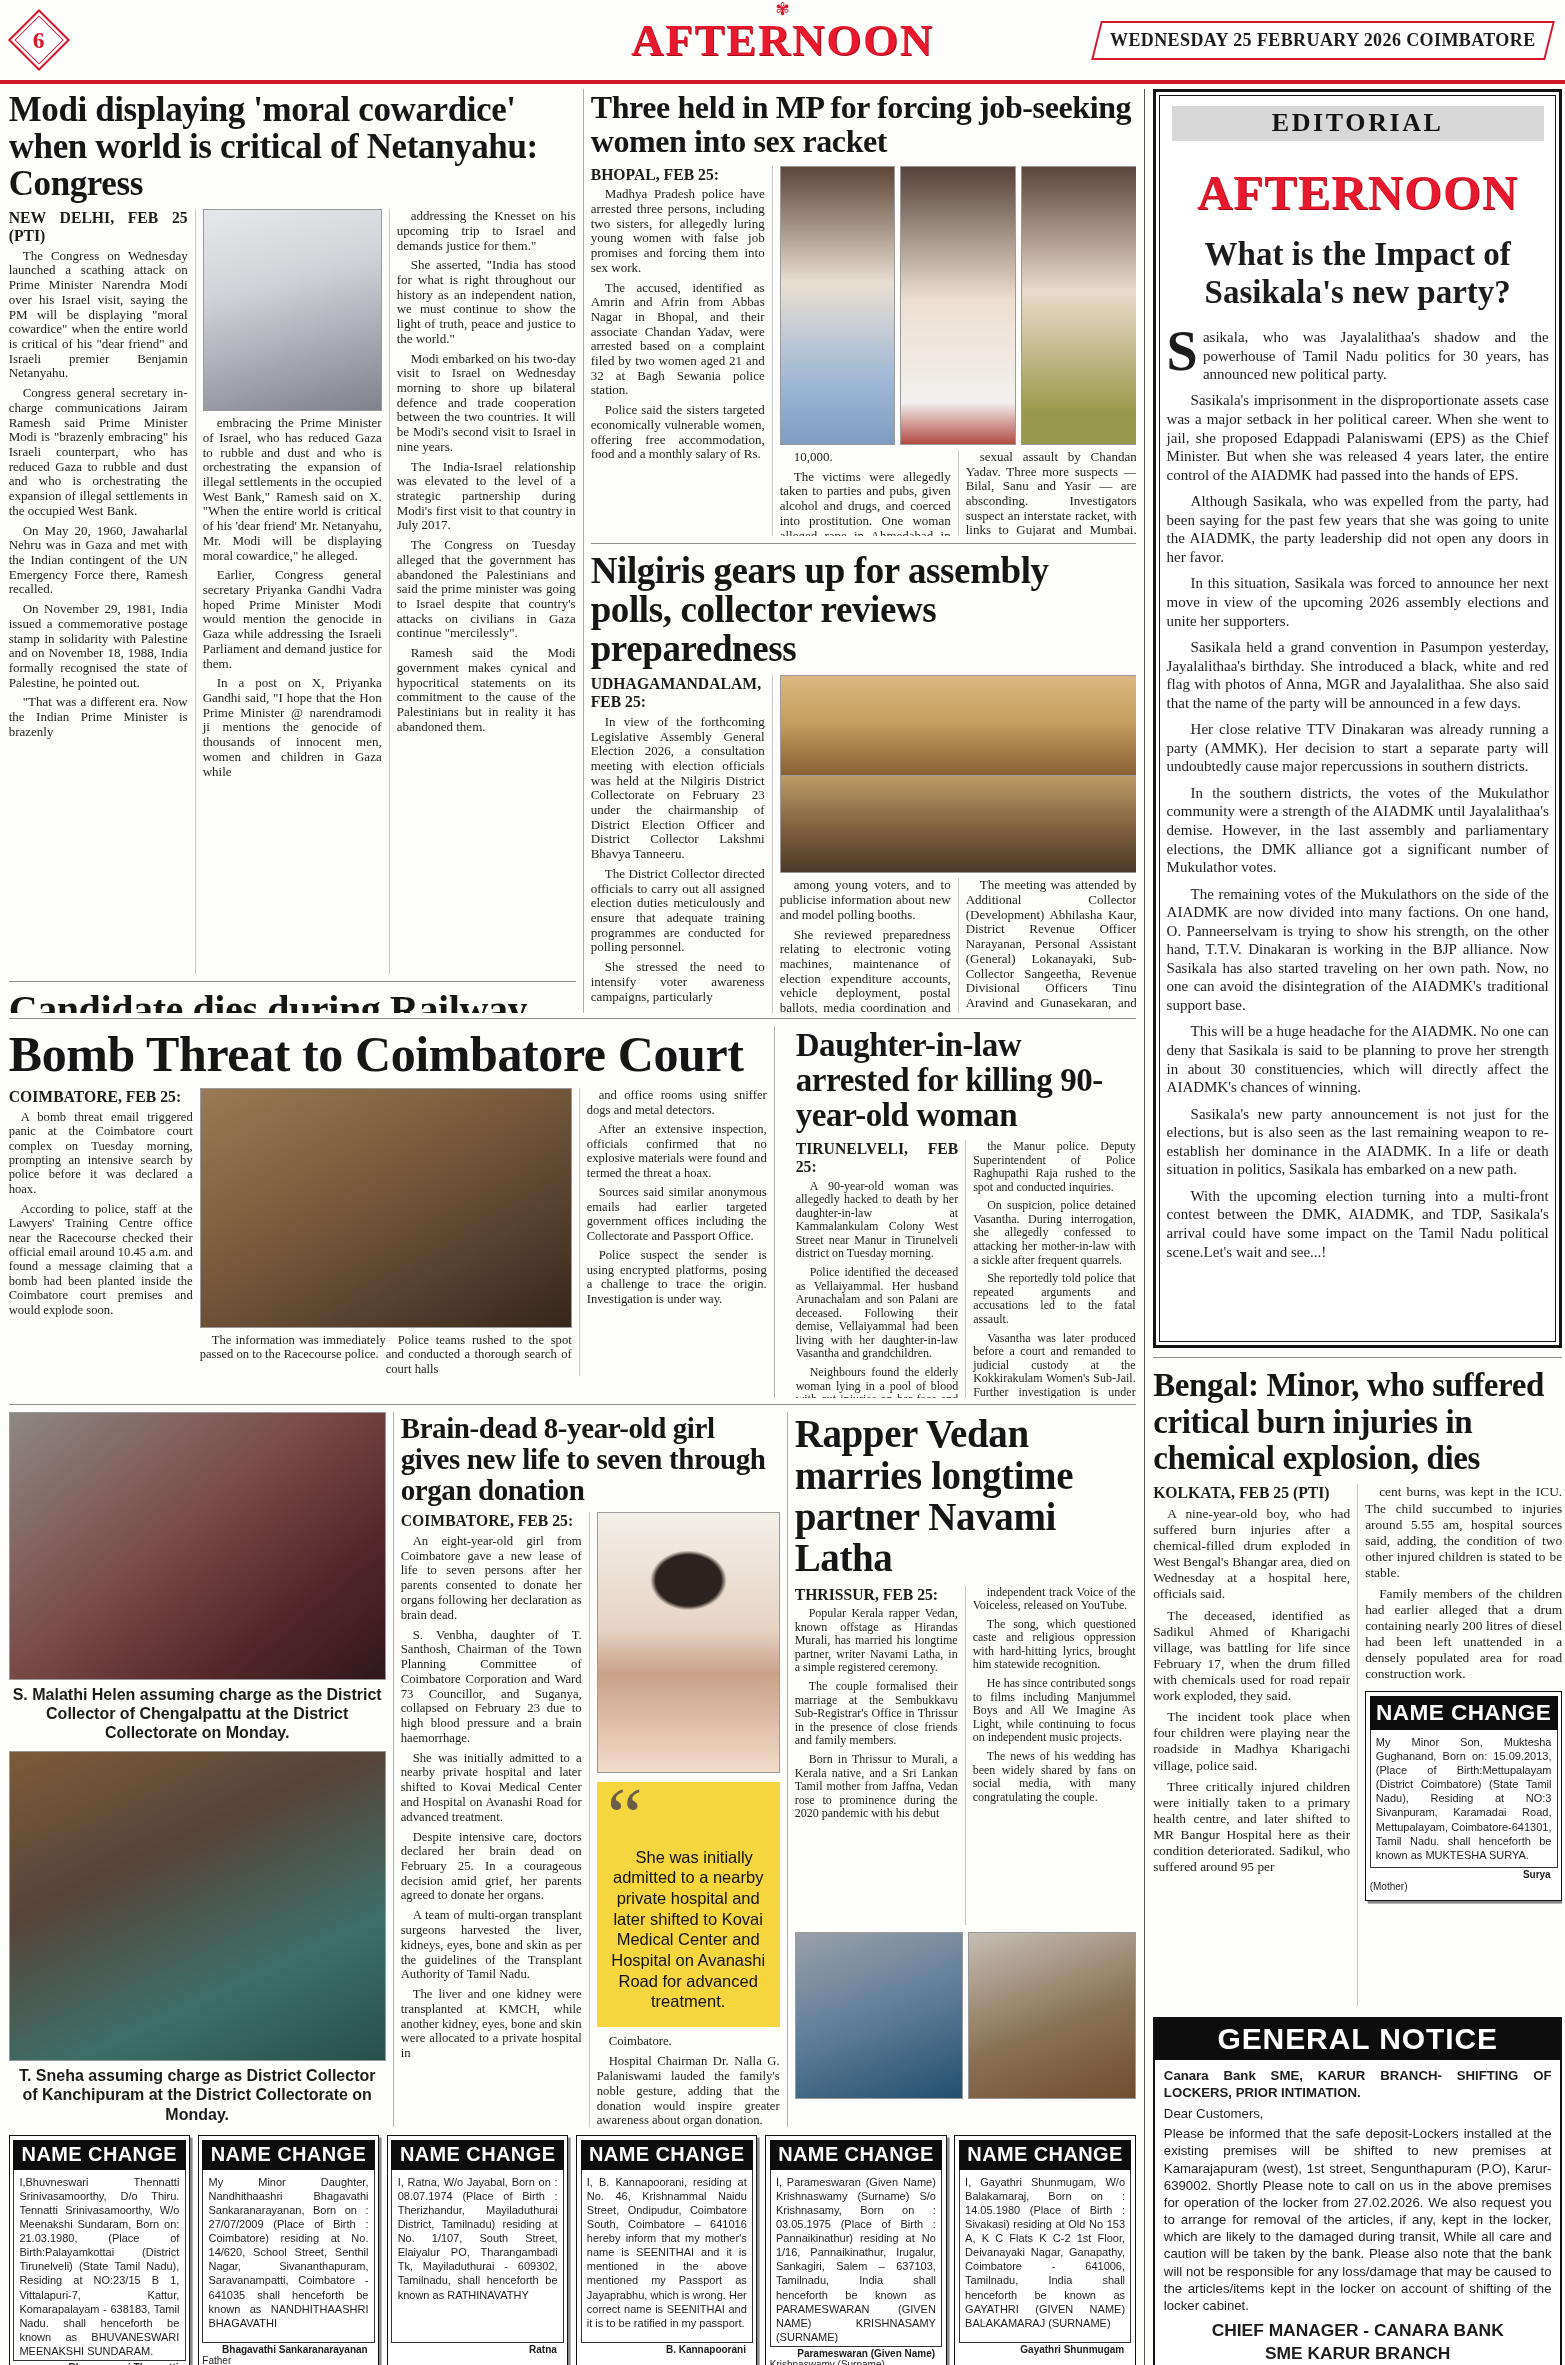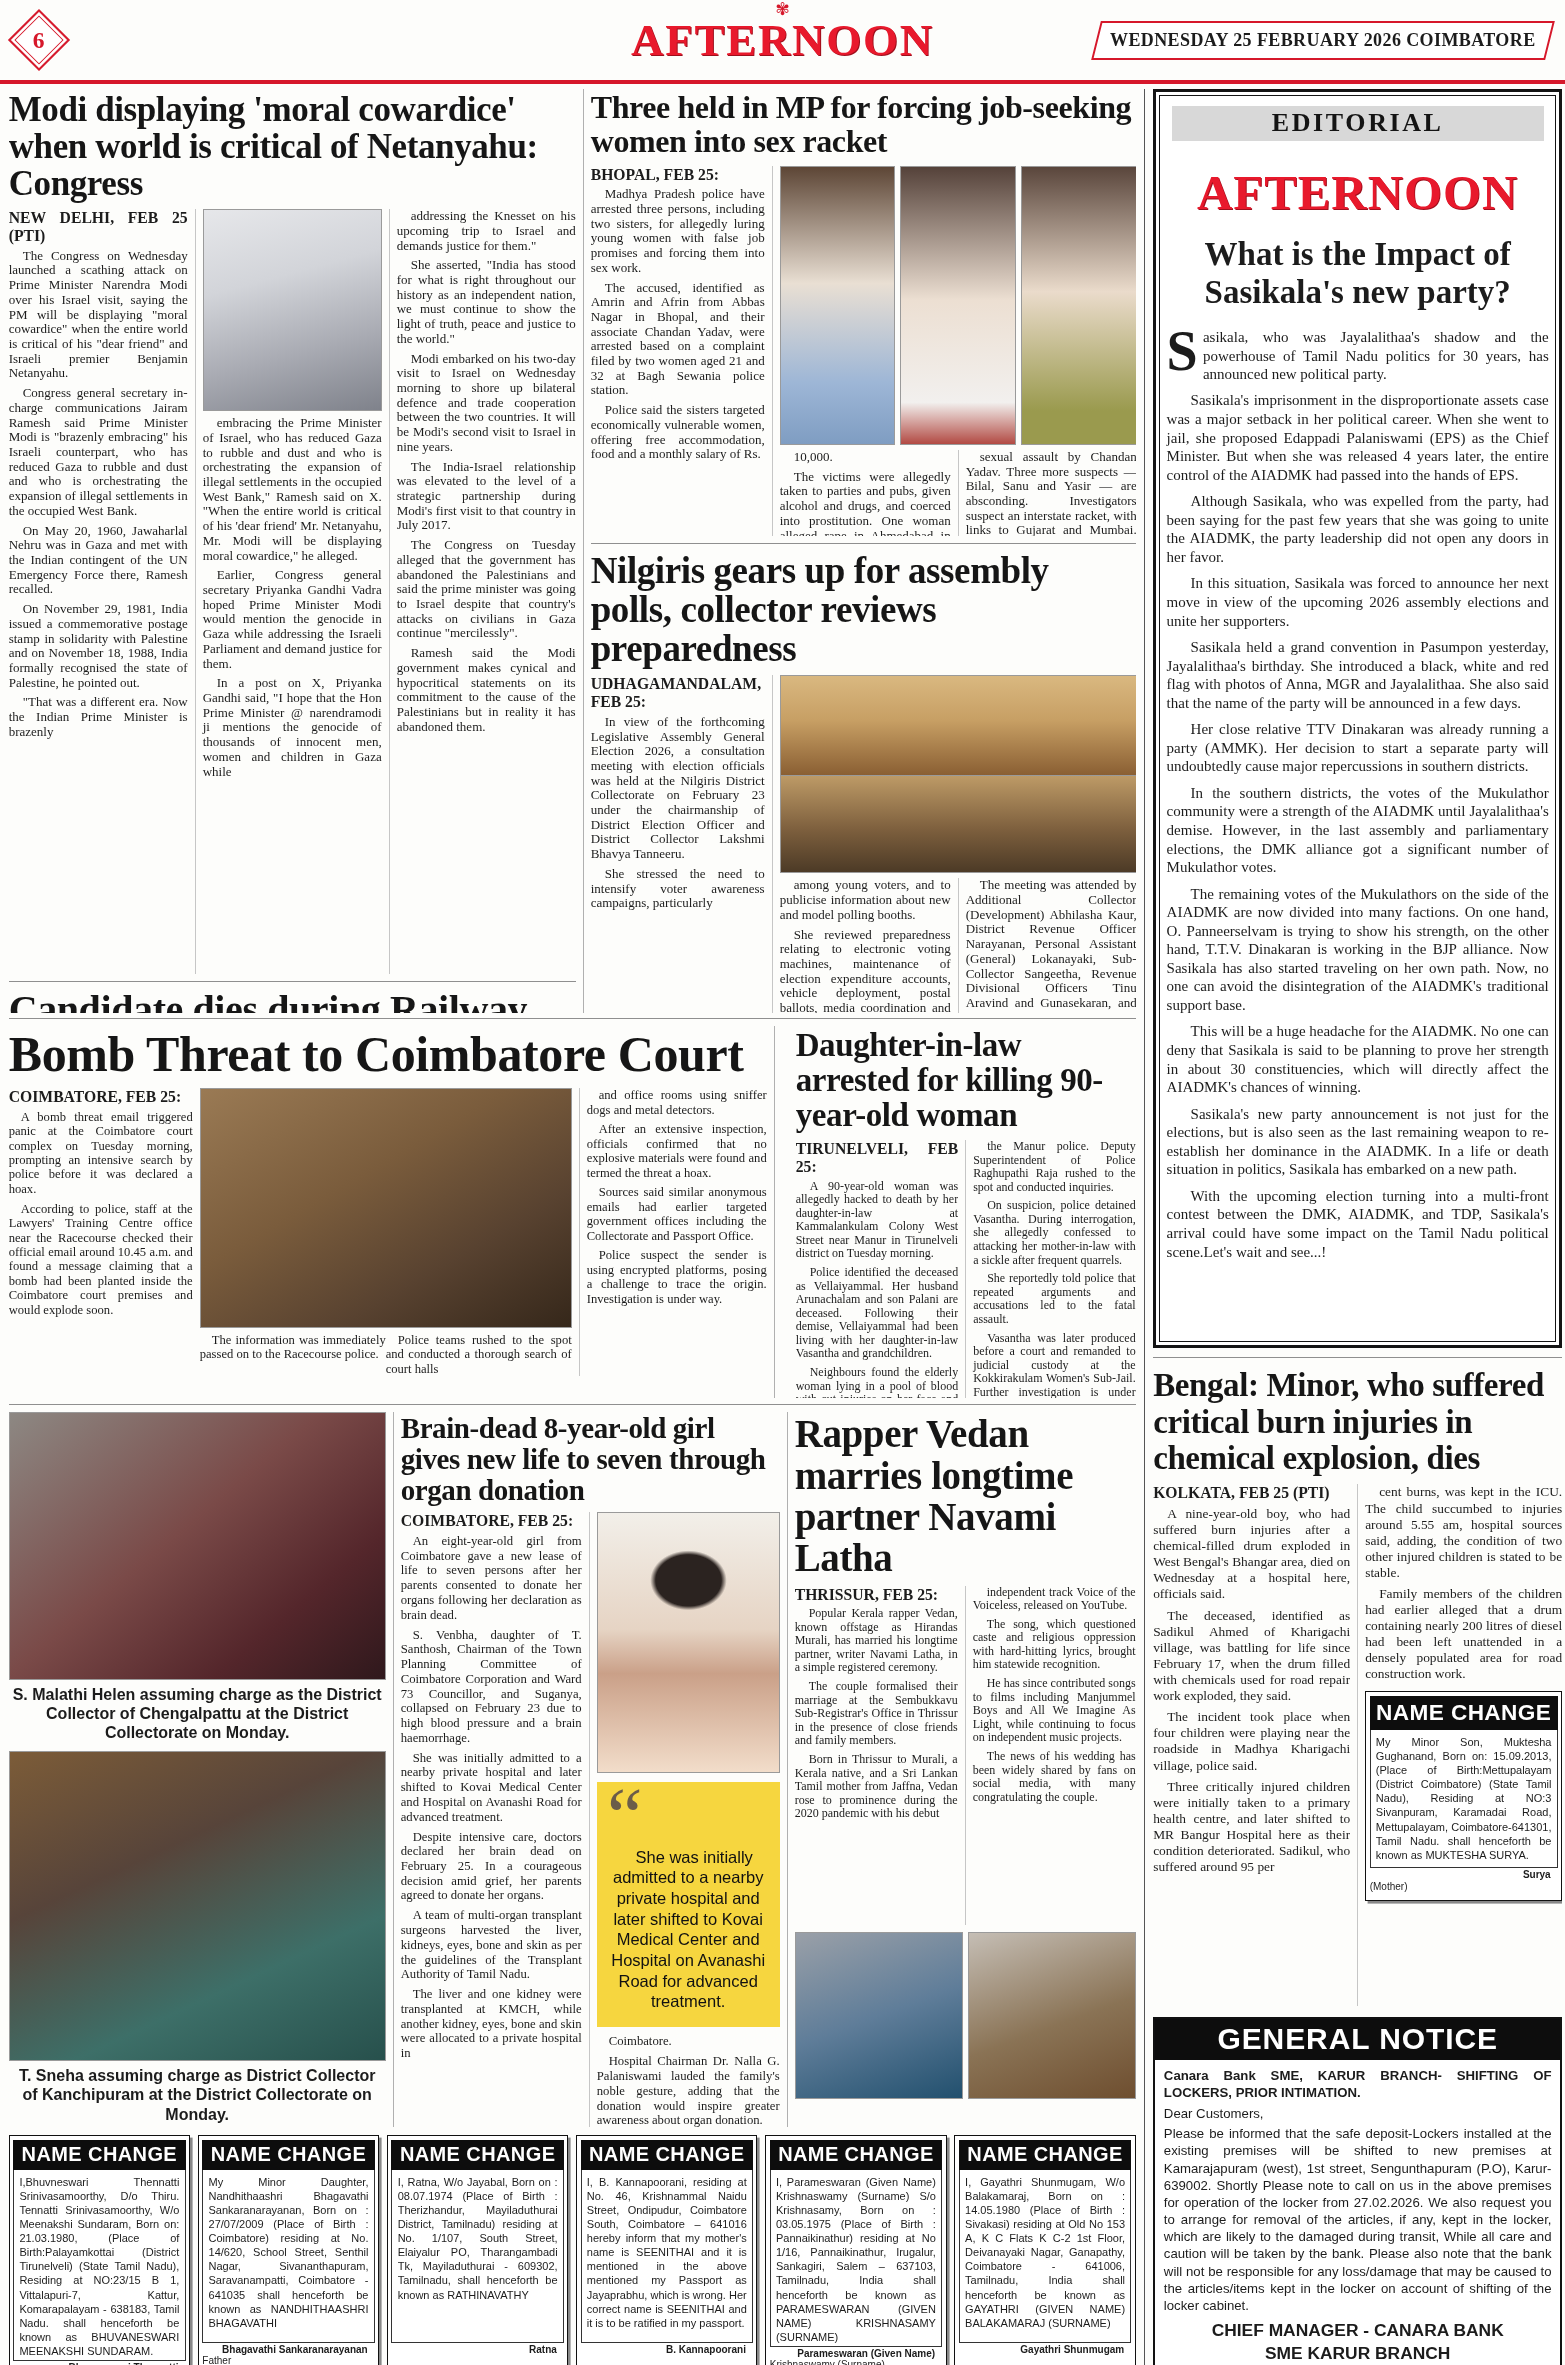--- a/index.html
+++ b/index.html
@@ -220,20 +220,21 @@
             </div>
           </article>
 
           <article class="nilgiris">
             <h1 class="hl hl-nilgiris">Nilgiris gears up for assembly polls, collector reviews preparedness</h1>
             <div class="cols" style="height:374px;">
               <div class="col" style="max-width:174px;">
                 <div class="dateline">UDHAGAMANDALAM, FEB 25:</div>
                 <div>
                     <p>In view of the forthcoming Legislative Assembly General Election 2026, a consultation meeting with election officials was held at the Nilgiris District Collectorate on February 23 under the chairmanship of District Election Officer and District Collector Lakshmi Bhavya Tanneeru.</p>
+                    <p>The District Collector directed officials to carry out all assigned election duties meticulously and ensure that adequate training programmes are conducted for polling personnel.</p>
                     <p>She stressed the need to intensify voter awareness campaigns, particularly</p>
                   </div>
               </div>
               <div class="col" style="flex:2;">
                 <div>
                   <div class="ph ph-nil-top"></div>
                   <div class="ph ph-nil-bot" style="border-top:none;"></div>
                 </div>
                 <div class="cols" style="margin-top:5.2px;">
                   <div class="col">

